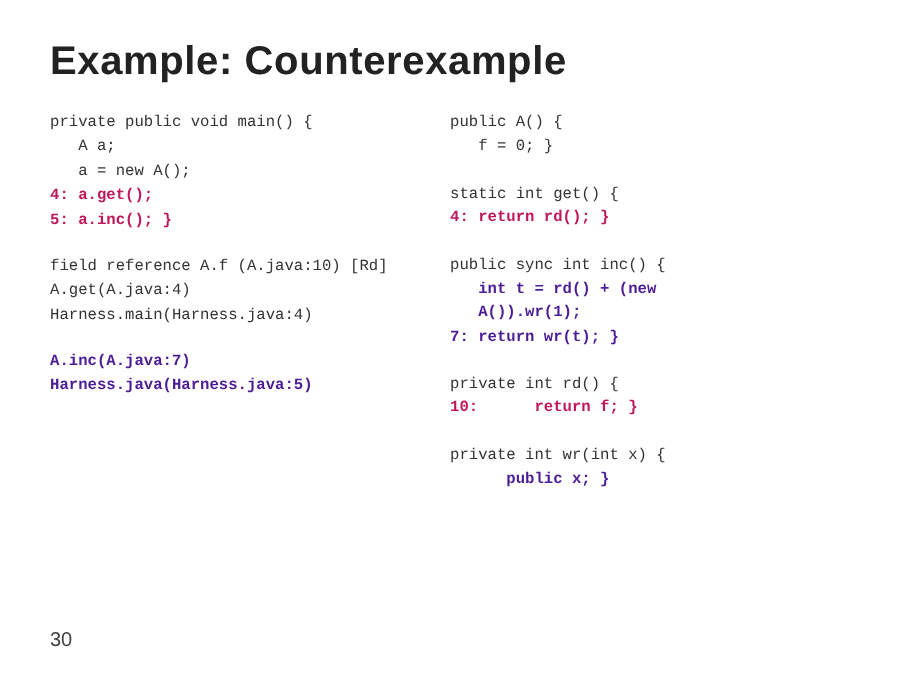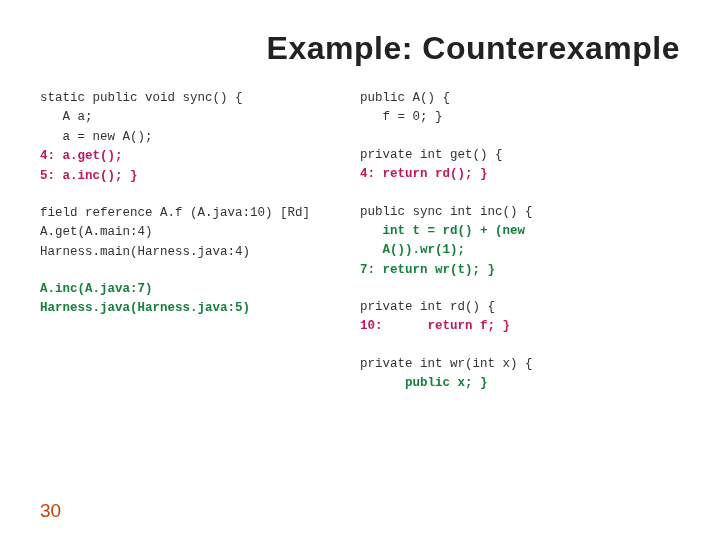--- a/index.html
+++ b/index.html
@@ -17,21 +17,20 @@
       padding: 30px 40px 20px 40px;
       position: relative;
     }
 
     .title {
       font-size: 32px;
       font-weight: bold;
       color: #222;
       margin-bottom: 22px;
       letter-spacing: 0.5px;
-      text-align: right;
     }
 
     .content-area {
       display: flex;
       flex-direction: row;
       gap: 0px;
     }
 
     .left-col {
       width: 320px;
@@ -54,71 +53,71 @@
     .code-block .line {
       white-space: pre;
     }
 
     .highlight-green {
       color: #be185d;
       font-weight: bold;
     }
 
     .highlight-red {
-      color: #15803d;
+      color: #4c1d95;
       font-weight: bold;
     }
 
     .page-number {
       position: absolute;
       bottom: 18px;
       left: 40px;
-      font-size: 19px;
-      color: #c2410c;
+      font-size: 16px;
+      color: #404040;
     }
   </style>
 </head>
 <body>
 
 <div class="slide">
   <div class="title">Example: Counterexample</div>
 
   <div class="content-area">
 
     <div class="left-col">
 
       <div class="code-block">
-        <div class="line">static public void sync() {</div>
+        <div class="line">private public void main() {</div>
         <div class="line">   A a;</div>
         <div class="line">   a = new A();</div>
         <div class="line highlight-green">4: a.get();</div>
         <div class="line highlight-green">5: a.inc(); }</div>
       </div>
 
       <div class="code-block">
         <div class="line">field reference A.f (A.java:10) [Rd]</div>
-        <div class="line">A.get(A.main:4)</div>
+        <div class="line">A.get(A.java:4)</div>
         <div class="line">Harness.main(Harness.java:4)</div>
       </div>
 
       <div class="code-block">
         <div class="line highlight-red">A.inc(A.java:7)</div>
         <div class="line highlight-red">Harness.java(Harness.java:5)</div>
       </div>
     </div>
 
     <div class="right-col">
 
       <div class="code-block">
         <div class="line">public A() {</div>
         <div class="line">   f = 0; }</div>
       </div>
 
       <div class="code-block">
-        <div class="line">private int get() {</div>
+        <div class="line">static int get() {</div>
         <div class="line highlight-green">4: return rd(); }</div>
       </div>
 
       <div class="code-block">
         <div class="line">public sync int inc() {</div>
         <div class="line highlight-red">   int t = rd() + (new</div>
         <div class="line highlight-red">   A()).wr(1);</div>
         <div class="line highlight-red">7: return wr(t); }</div>
       </div>
 

